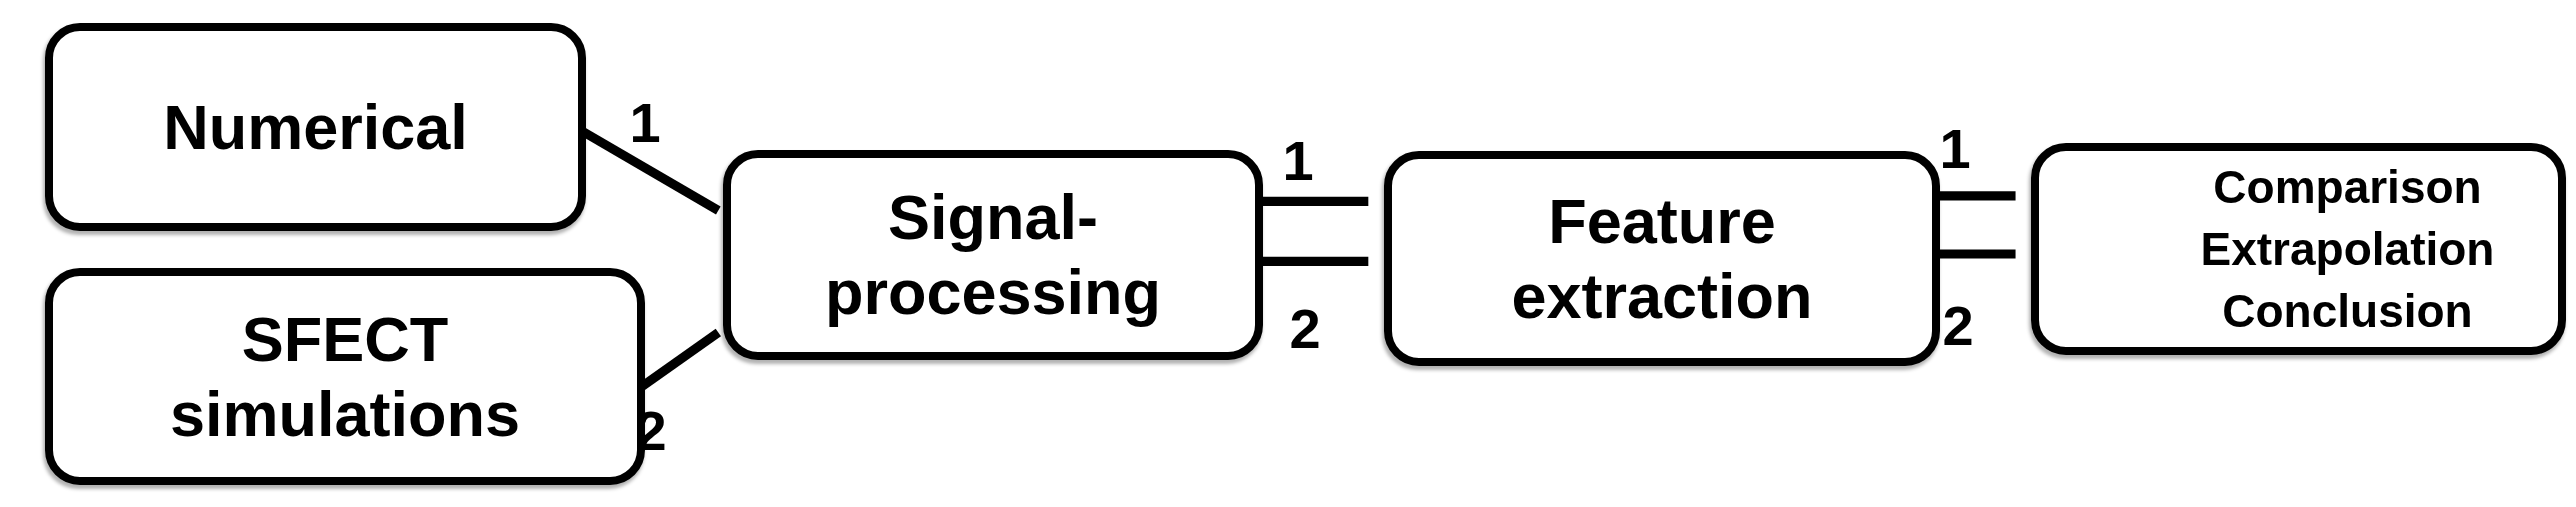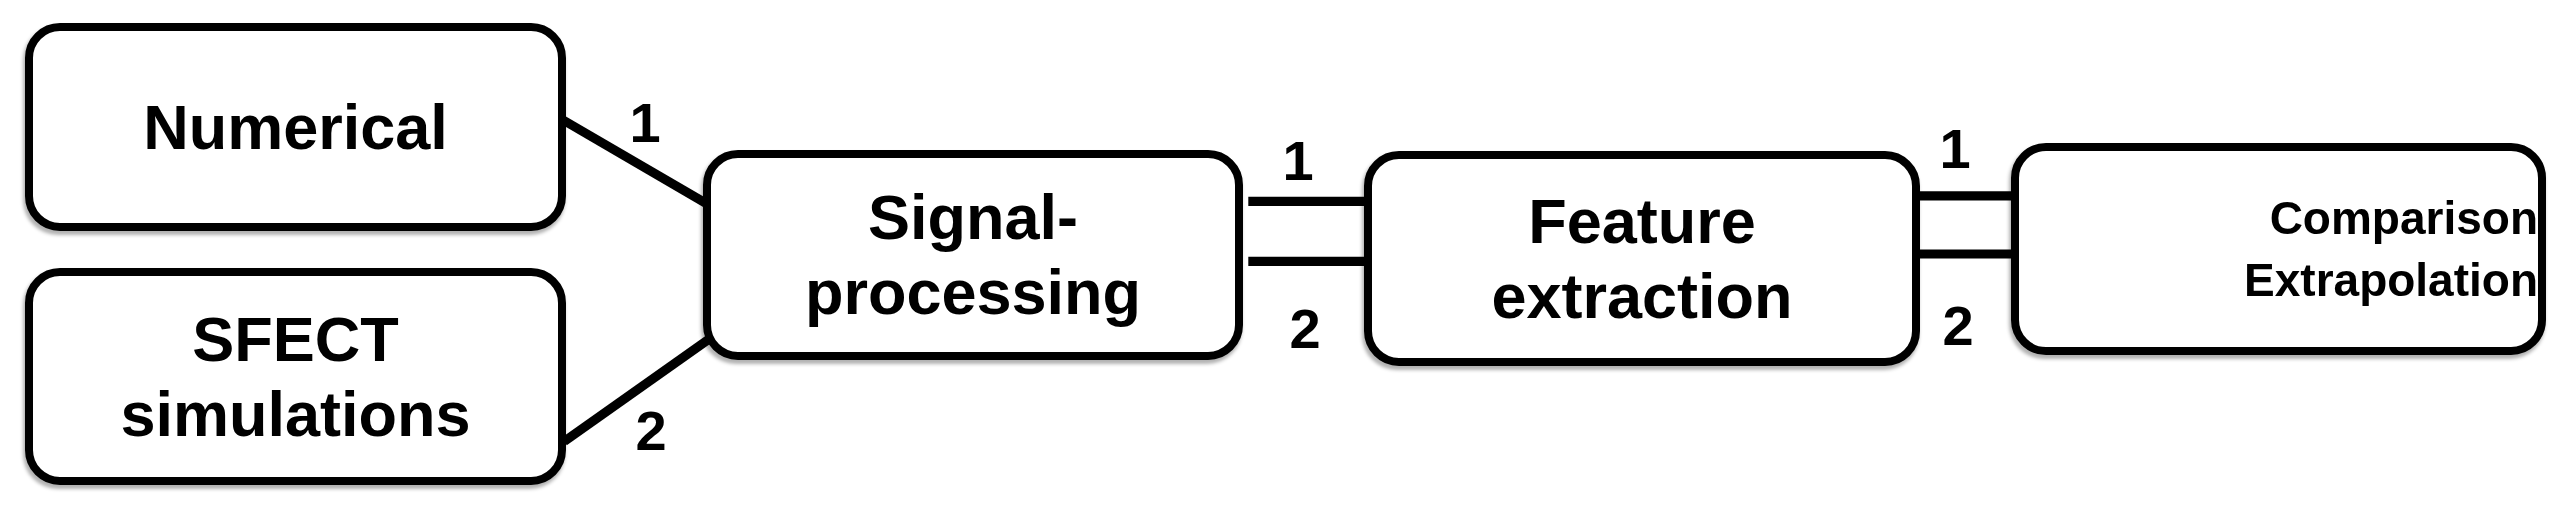--- a/index.html
+++ b/index.html
@@ -31,30 +31,31 @@
     display: flex;
     flex-direction: column;
     justify-content: center;
     align-items: center;
     font-weight: bold;
     color: #000000;
     font-size: 63px;
     line-height: 75px;
     text-align: center;
     box-shadow: -1.8px 3.7px 3.7px rgba(0,0,0,0.30);
+    margin-left: 20px;
   }
   .box-a { left: 25px;   top: 23px;  width: 541px; height: 208px; }
-  .box-b { left: 25px;   top: 268px; width: 541px; height: 217px; }
+  .box-b { left: 25px;   top: 268px; width: 600px; height: 217px; }
   .box-c { left: 703px;  top: 150px; width: 540px; height: 210px; }
   .box-d { left: 1364px; top: 151px; width: 556px; height: 215px; }
   .box-e {
     left: 2011px; top: 143px; width: 535px; height: 212px;
     font-size: 46px;
     line-height: 62px;
-    align-items: flex-end;
+    align-items: center;
     padding-left: 98px;
     text-align: left;
   }
   .box-line { display: block; white-space: nowrap; }
   .conn-label {
     position: absolute;
     transform: translate(-50%, -50%);
     font-weight: bold;
     color: #000000;
     font-size: 56px;
@@ -96,20 +97,21 @@
   </div>
 
   <div class="flow-box box-d">
     <span class="box-line">Feature</span>
     <span class="box-line">extraction</span>
   </div>
 
   <div class="flow-box box-e">
     <span class="box-line">Comparison</span>
     <span class="box-line">Extrapolation</span>
+    <span class="box-line">Conclusion</span>
   </div>
 
   <div class="conn-label lbl-1a">1</div>
   <div class="conn-label lbl-2a">2</div>
   <div class="conn-label lbl-1b">1</div>
   <div class="conn-label lbl-2b">2</div>
   <div class="conn-label lbl-1c">1</div>
   <div class="conn-label lbl-2c">2</div>
 
 </div>

